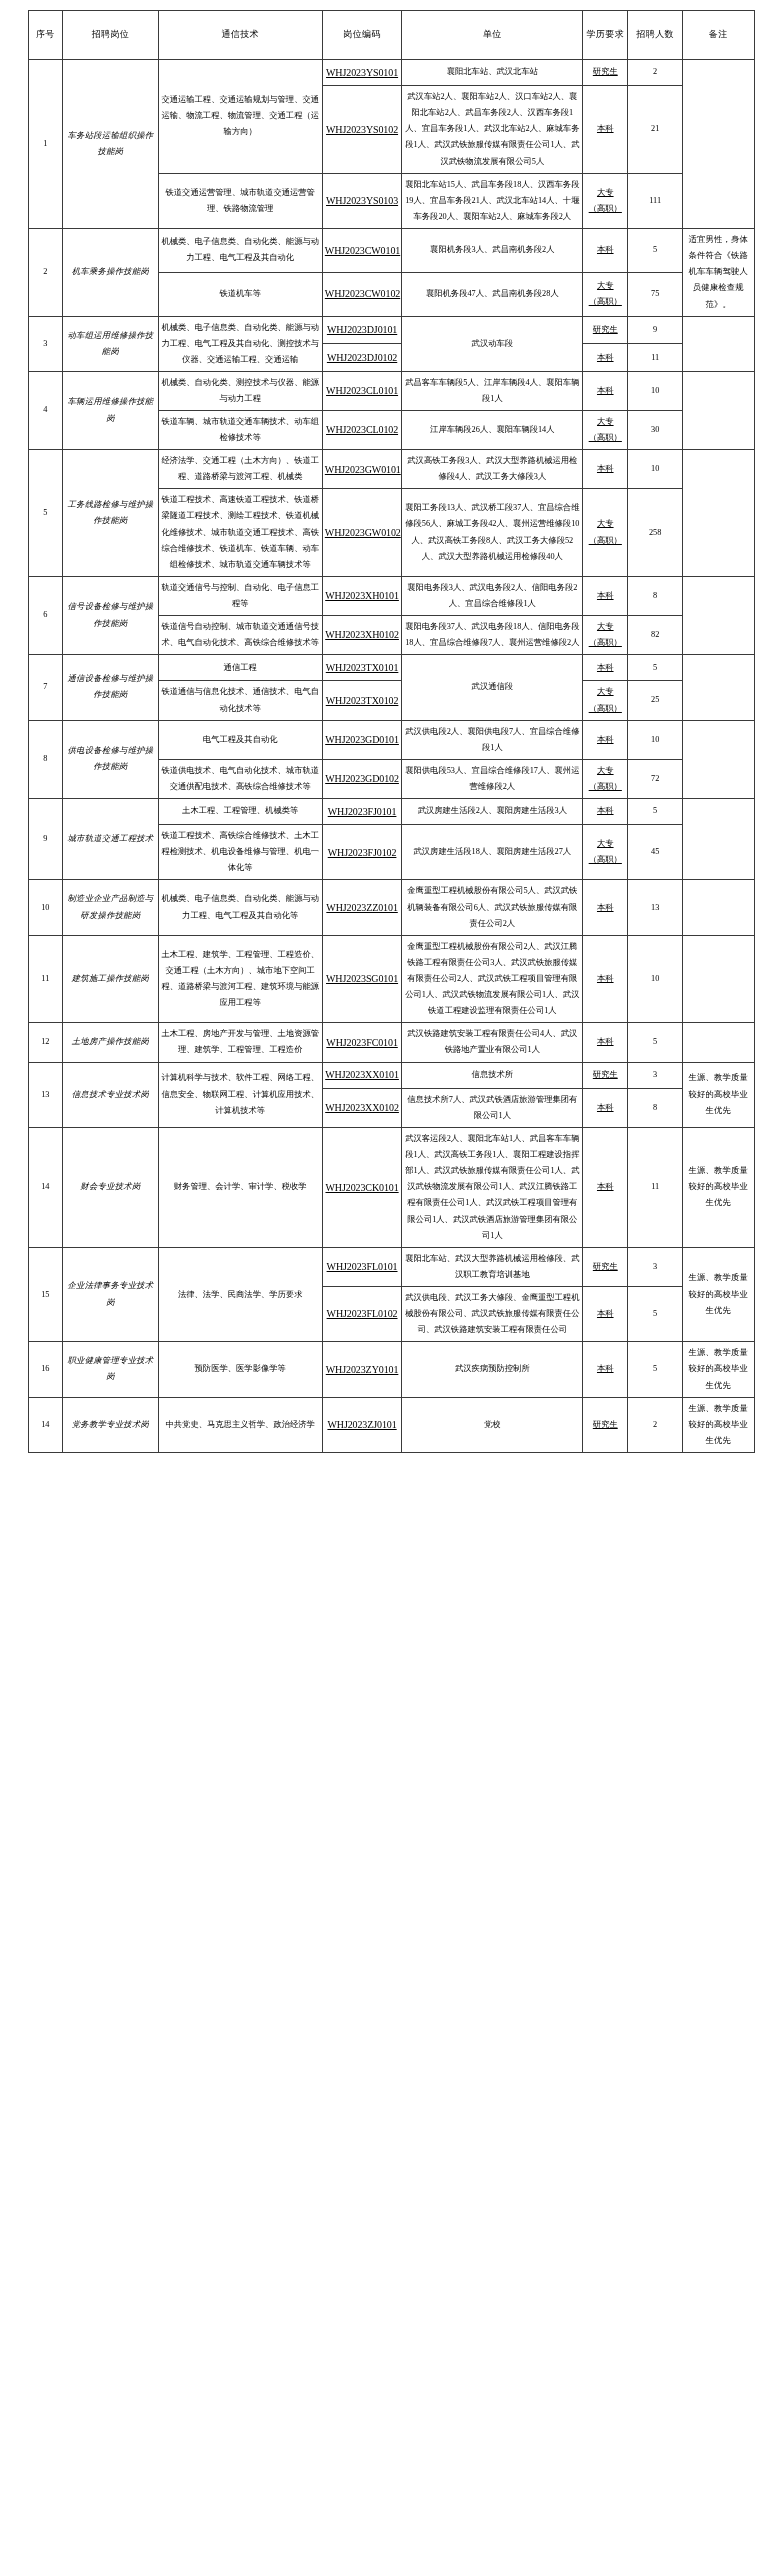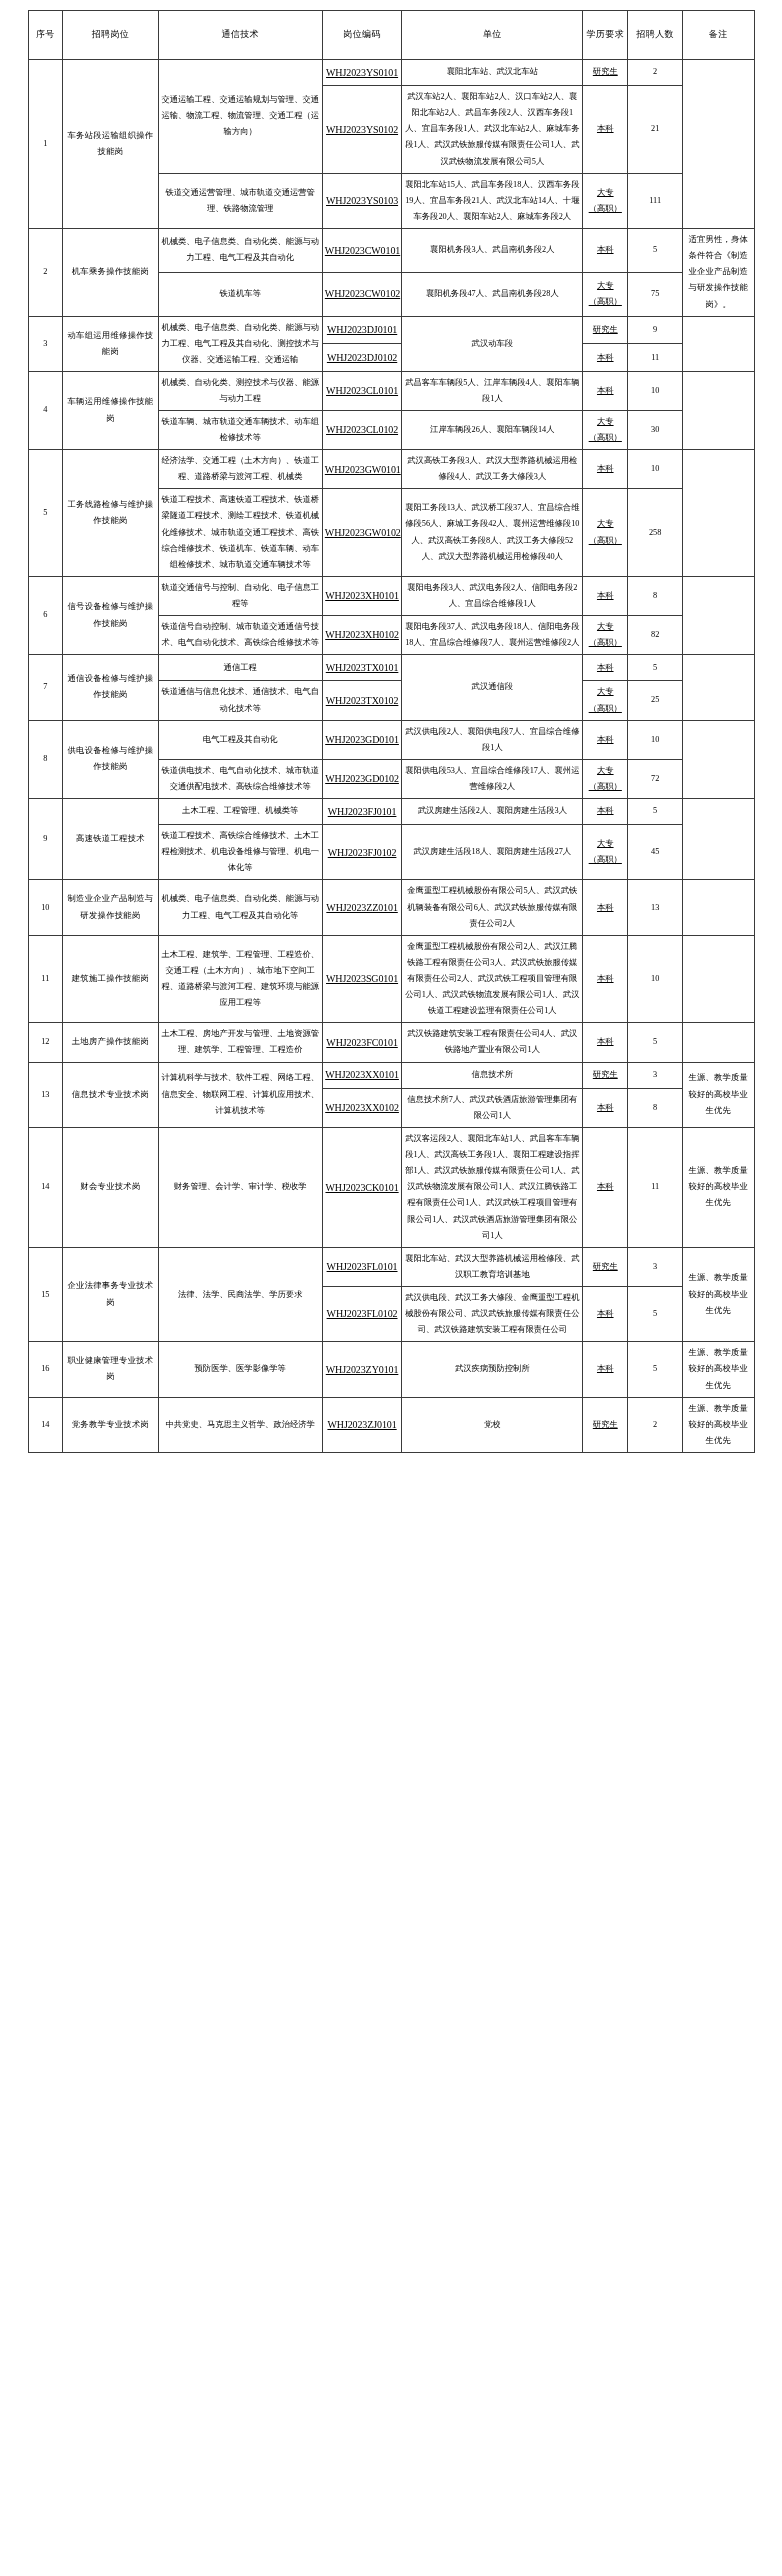--- a/index.html
+++ b/index.html
@@ -41,21 +41,21 @@
   col.c-edu    { width: 43px;  }
   col.c-num    { width: 52px;  }
   col.c-note   { width: 68px;  }
 
   thead td {
     font-size: 9px;
     height: 42px;
     letter-spacing: 0.4px;
   }
   td.idx      { font-size: 8.3px; }
-  td.post     { letter-spacing: 0.3px; }
+  td.post     { letter-spacing: 0.3px; font-style: italic; }
   td.major    { text-align: center; }
   td.code     { font-family: "Liberation Serif", "DejaVu Serif", serif; font-size: 10px; letter-spacing: -0.1px; white-space: nowrap; text-decoration: underline; }
   td.unit     { }
   td.edu      { white-space: pre-line; text-decoration: underline; }
   td.num      { font-size: 8.3px; }
   td.note     { letter-spacing: 0.2px; }
 </style>
 </head>
 <body>
 
@@ -109,21 +109,21 @@
           <td class="num">111</td>
         </tr>
         <tr>
           <td class="idx" rowspan="2">2</td>
           <td class="post" rowspan="2">机车乘务操作技能岗</td>
           <td class="major">机械类、电子信息类、自动化类、能源与动力工程、电气工程及其自动化</td>
           <td class="code">WHJ2023CW0101</td>
           <td class="unit">襄阳机务段3人、武昌南机务段2人</td>
           <td class="edu">本科</td>
           <td class="num">5</td>
-          <td class="note" rowspan="2">适宜男性，身体条件符合《制造业企业产品制造与研发操作技能岗》。</td>
+          <td class="note" rowspan="2">适宜男性，身体条件符合《铁路机车车辆驾驶人员健康检查规范》。</td>
         </tr>
         <tr>
           <td class="major">铁道机车等</td>
           <td class="code">WHJ2023CW0102</td>
           <td class="unit">襄阳机务段47人、武昌南机务段28人</td>
           <td class="edu">大专
 （高职）</td>
           <td class="num">75</td>
         </tr>
         <tr>
@@ -225,21 +225,21 @@
         <tr>
           <td class="major">铁道供电技术、电气自动化技术、城市轨道交通供配电技术、高铁综合维修技术等</td>
           <td class="code">WHJ2023GD0102</td>
           <td class="unit">襄阳供电段53人、宜昌综合维修段17人、襄州运营维修段2人</td>
           <td class="edu">大专
 （高职）</td>
           <td class="num">72</td>
         </tr>
         <tr>
           <td class="idx" rowspan="2">9</td>
-          <td class="post" rowspan="2">高速铁道工程技术</td>
+          <td class="post" rowspan="2">城市轨道交通工程技术</td>
           <td class="major">土木工程、工程管理、机械类等</td>
           <td class="code">WHJ2023FJ0101</td>
           <td class="unit">武汉房建生活段2人、襄阳房建生活段3人</td>
           <td class="edu">本科</td>
           <td class="num">5</td>
           <td class="note" rowspan="2"></td>
         </tr>
         <tr>
           <td class="major">铁道工程技术、高铁综合维修技术、土木工程检测技术、机电设备维修与管理、机电一体化等</td>
           <td class="code">WHJ2023FJ0102</td>

